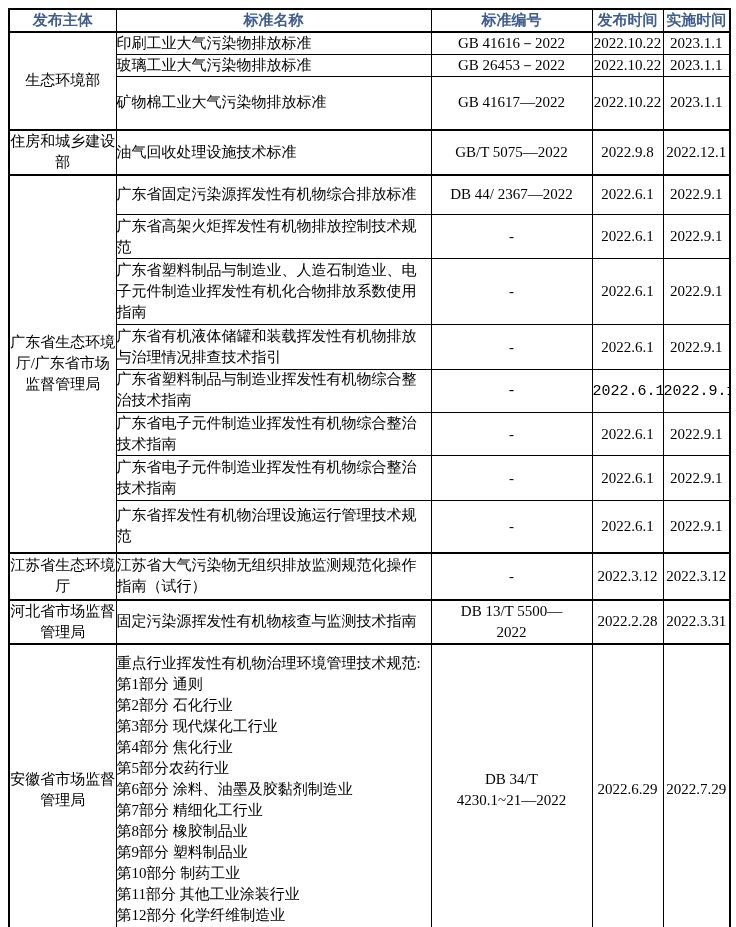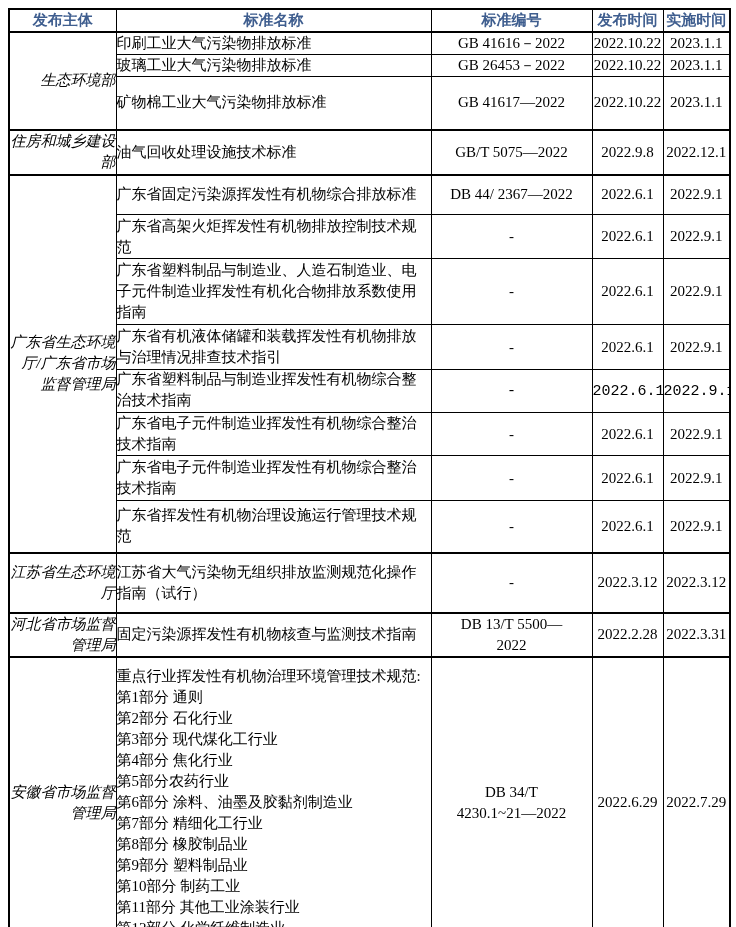--- a/index.html
+++ b/index.html
@@ -33,24 +33,23 @@
     overflow: hidden;
   }
   thead th {
     font-weight: bold;
     text-align: center;
     height: 20px;
     border-bottom: 2px solid #000;
     color: #3F5E8F;
   }
   td.col-publisher {
-    text-align: right;
+    text-align: center;
     line-height: 22px;
     padding: 0 2px;
-    font-style: italic;
   }
   td.col-name {
     text-align: left;
     padding: 1px 4px 1px 5px;
     white-space: pre-line;
   }
   td.col-code {
     text-align: center;
     white-space: pre-line;
     padding: 0 2px;
@@ -67,21 +66,21 @@
   tbody tr:nth-child(3)  { height: 53px; }
   tbody tr:nth-child(4)  { height: 45px; }
   tbody tr:nth-child(5)  { height: 40px; }
   tbody tr:nth-child(6)  { height: 44px; }
   tbody tr:nth-child(7)  { height: 66px; }
   tbody tr:nth-child(8)  { height: 45px; border-radius: 9px; }
   tbody tr:nth-child(9)  { height: 42px; font-family: Liberation Mono, monospace; }
   tbody tr:nth-child(10) { height: 42px; }
   tbody tr:nth-child(11) { height: 45px; }
   tbody tr:nth-child(12) { height: 52px; }
-  tbody tr:nth-child(13) { height: 60px; }
+  tbody tr:nth-child(13) { height: 47px; }
   tbody tr:nth-child(14) { height: 41px; }
   tbody tr:nth-child(15) { height: 292px; }
 </style>
 </head>
 <body>
 
 <div class="page">
   <table class="standards">
     <colgroup>
       <col style="width:107px">

